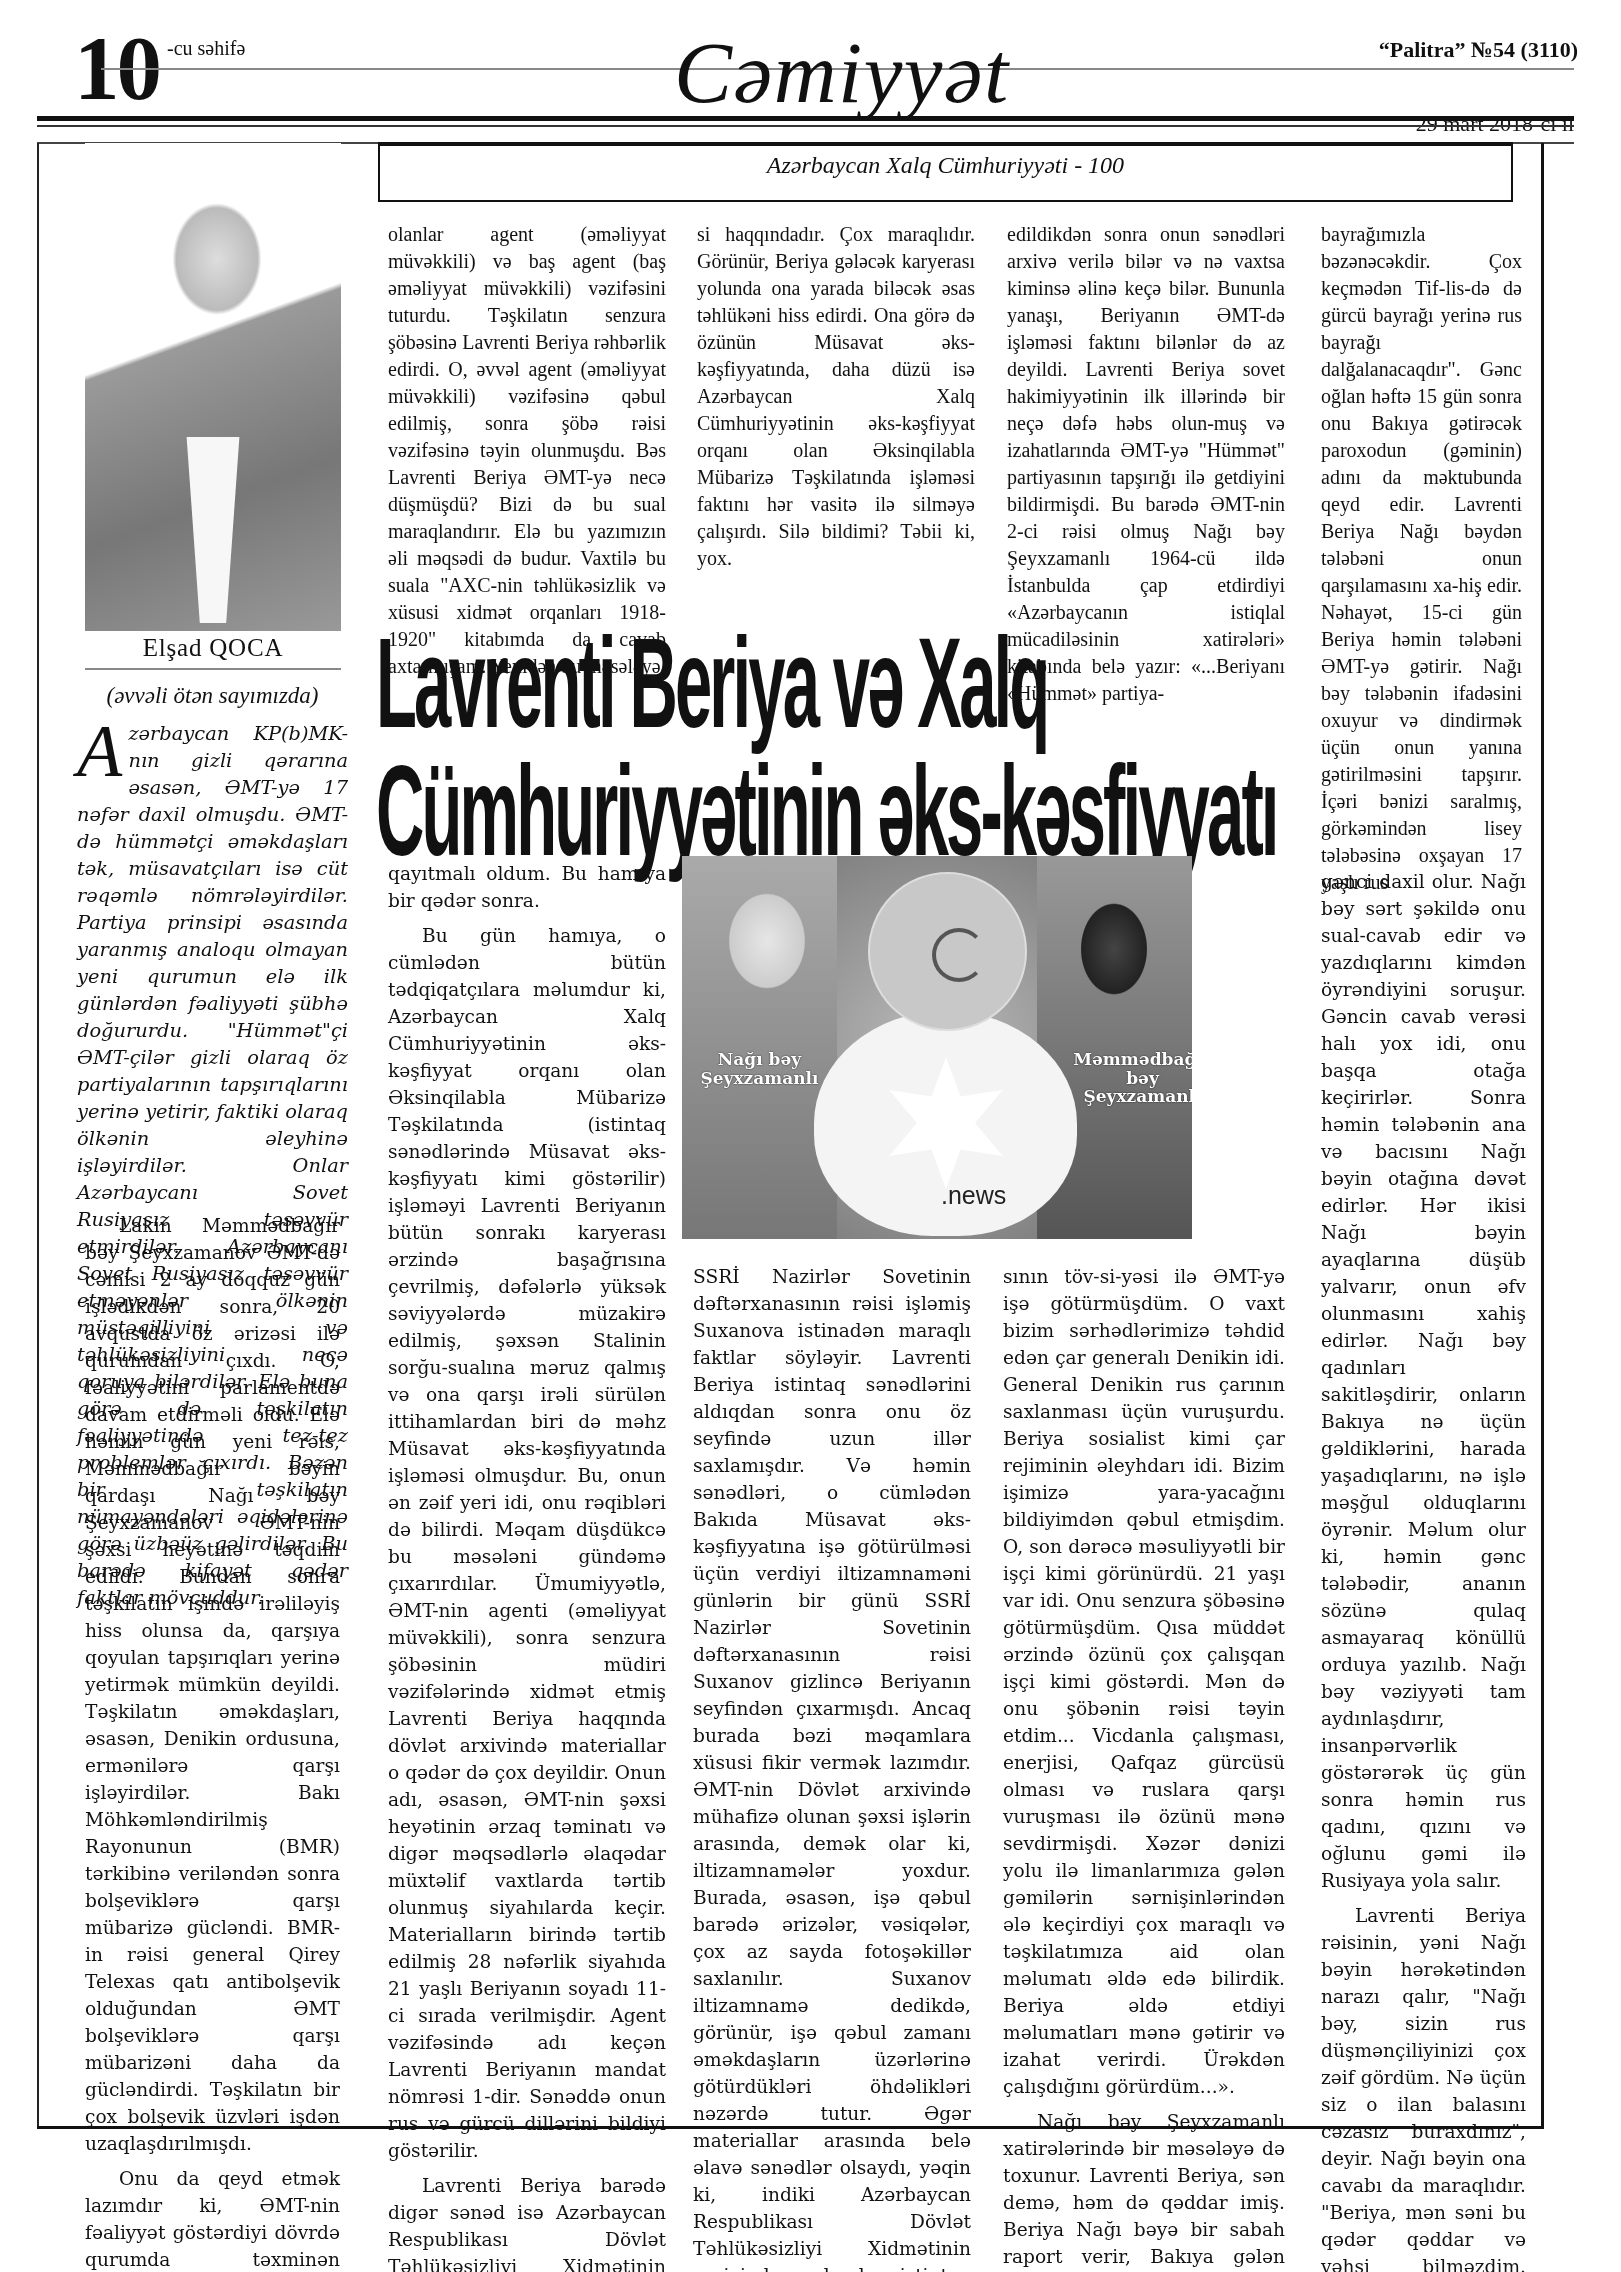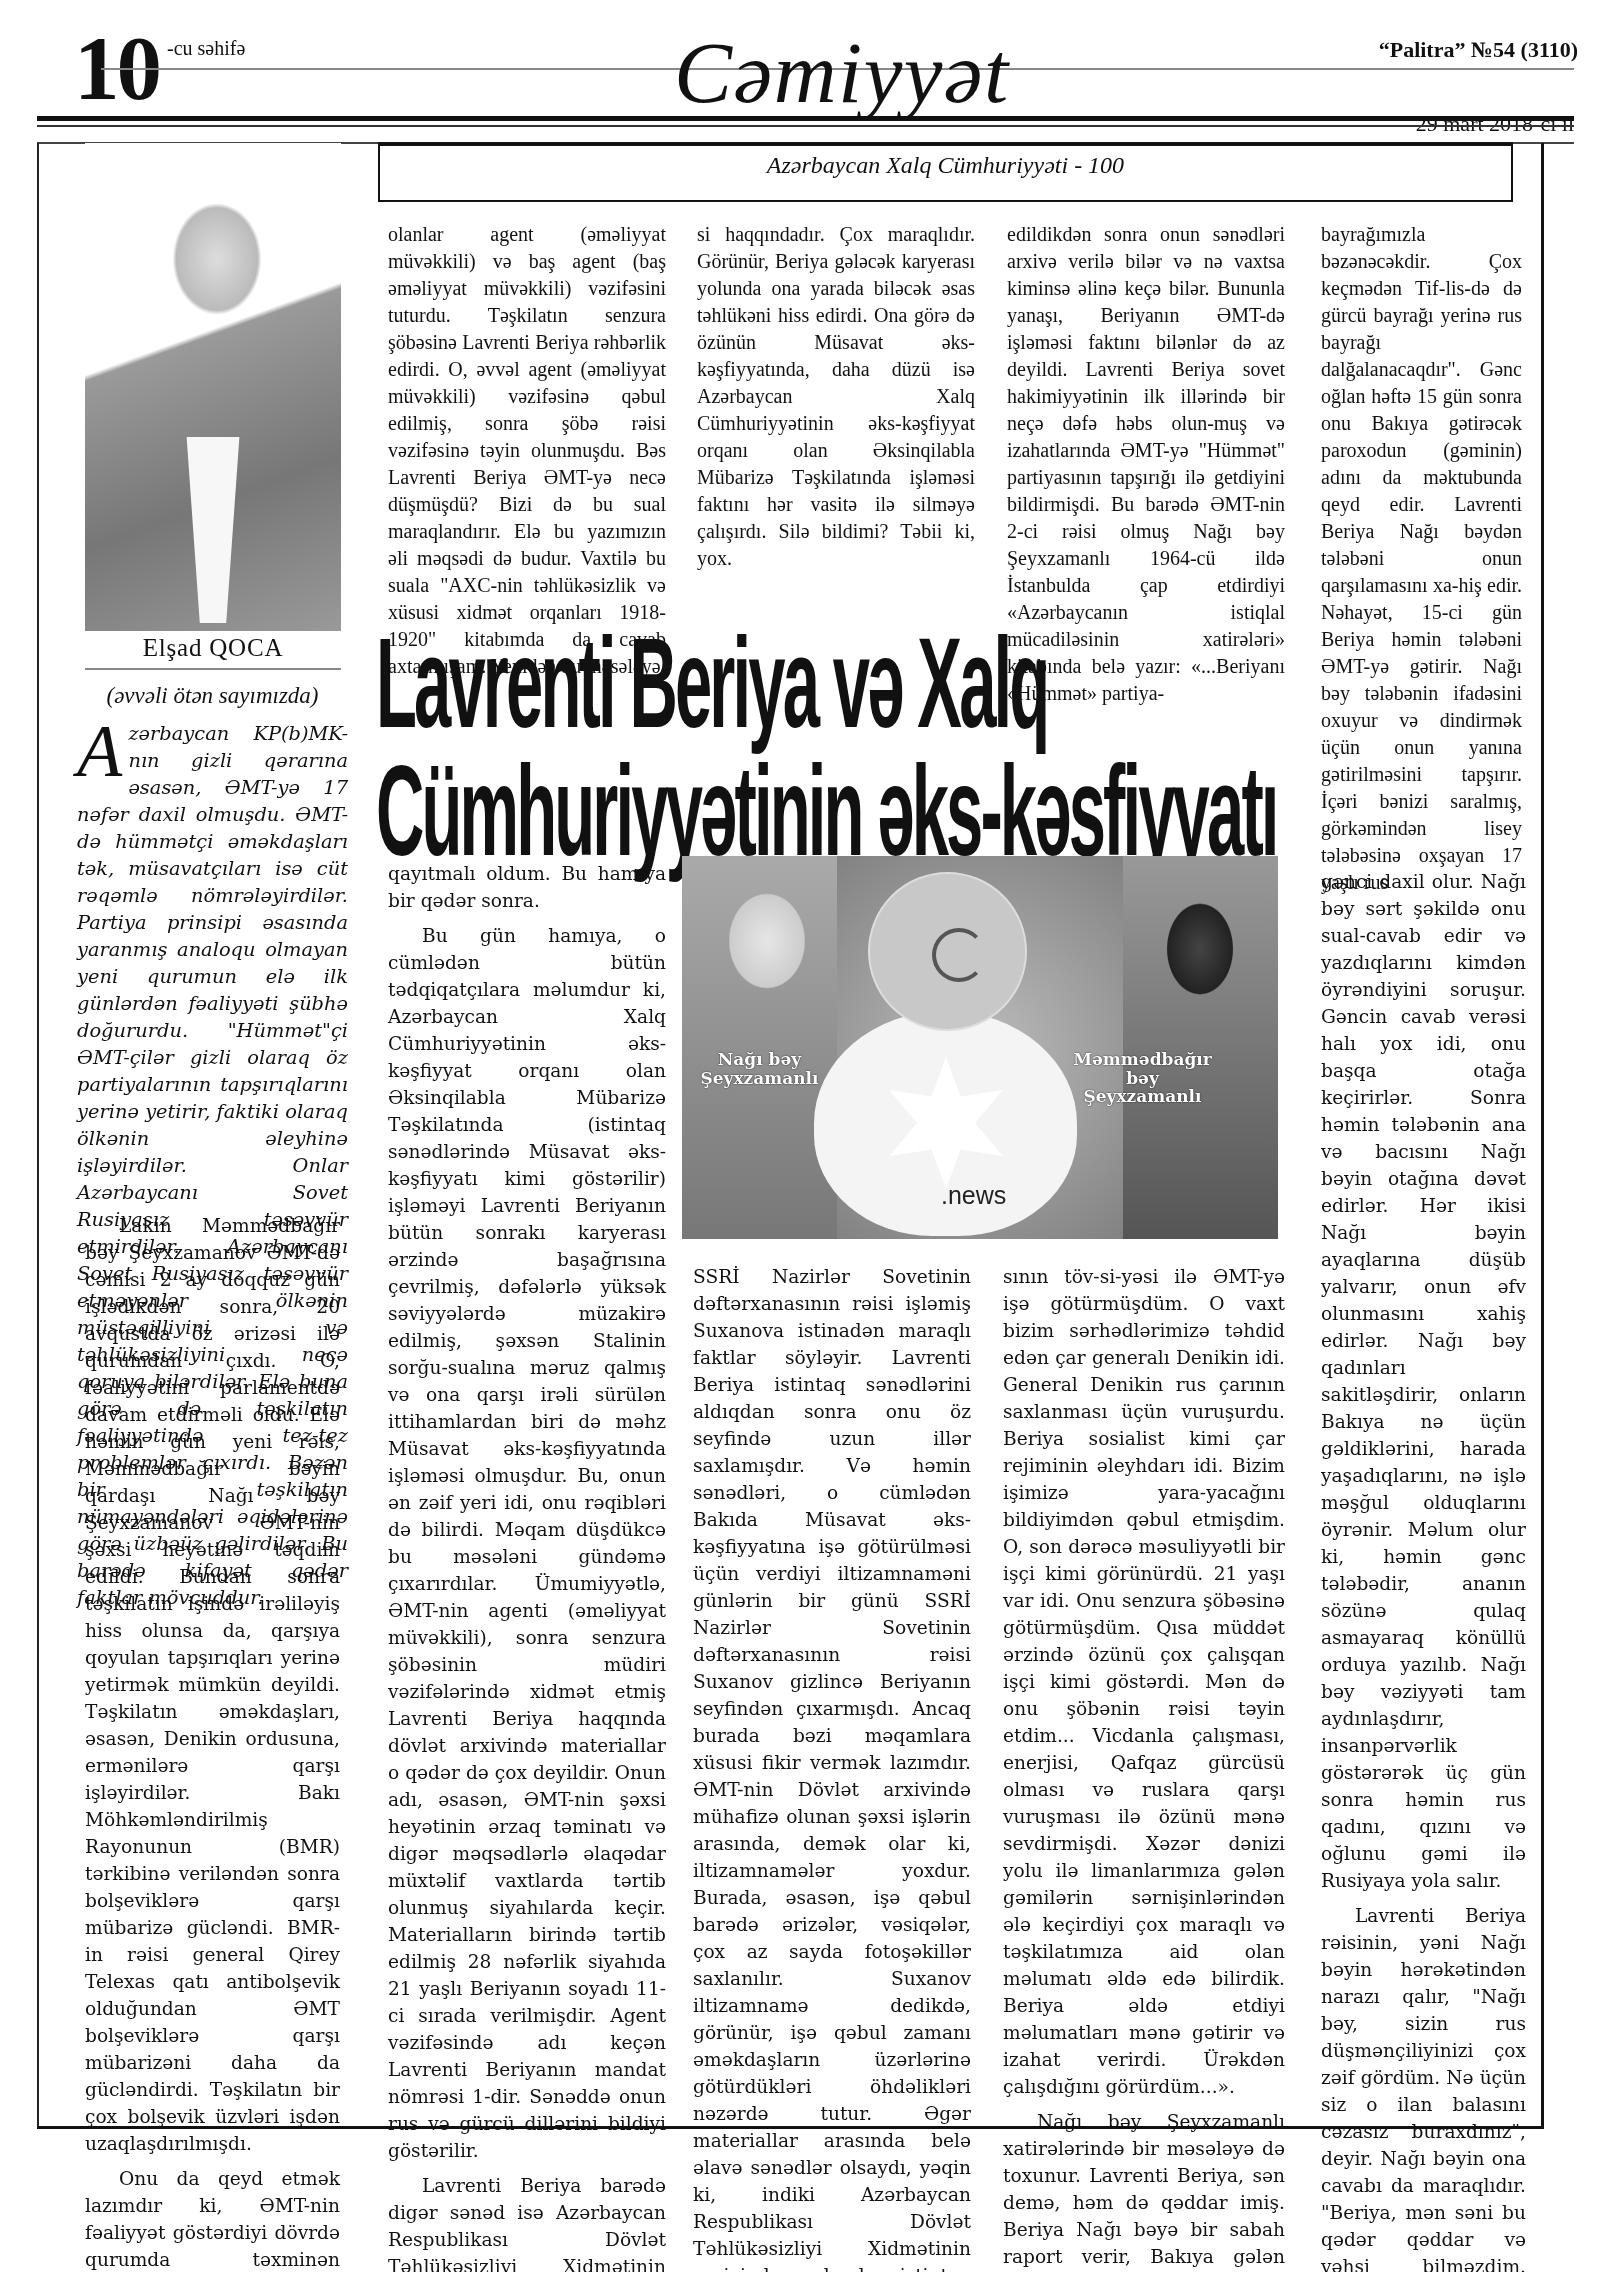--- a/index.html
+++ b/index.html
@@ -36,21 +36,21 @@
   .col{position:absolute;font-size:20px;line-height:27px;text-align:justify;hyphens:manual;}
   .col p{margin:8px;text-indent:34px;}
   .col p.noind{text-indent:0;}
   .lede{font-style:italic;font-family:"DejaVu Serif",serif;font-size:19.4px;line-height:27px;}
   .lede .drop{float:left;font-size:74px;line-height:57px;font-style:italic;margin:3.1px 6.2px 0 0;font-family:"Liberation Serif",serif;}
   .col-sans{font-family:"DejaVu Serif",serif;font-size:18.6px;}
   
   .headline{left:376px;top:620px;width:1162px;font-family:"Liberation Sans","DejaVu Sans",sans-serif;font-weight:bold;font-size:108px;line-height:108px;letter-spacing:-4.6px;transform:scaleX(0.62) scaleY(1.18);transform-origin:left top;white-space:nowrap;}
   .headline div{width:1874px;}
   
-  .photo{left:682px;top:856px;width:596px;height:383px;overflow:hidden;
+  .photo{left:682px;top:856px;width:510px;height:383px;overflow:hidden;
     background:radial-gradient(circle at 50% 50%,#bbb 0%,#888 60%,#666 100%);}
   .photo .left-man{position:absolute;left:0;top:0;width:155px;height:383px;background:radial-gradient(ellipse 62px 77px at 85px 85px,#e6e6e6 0%,#ccc 60%,transparent 62%),linear-gradient(#aaa,#777);}
   .photo .right-man{position:absolute;right:0;top:0;width:155px;height:383px;background:radial-gradient(ellipse 54px 74px at 77px 93px,#444 0%,#222 60%,transparent 62%),linear-gradient(#999,#555);}
   .photo .seal{position:absolute;left:186px;top:15.5px;width:155px;height:155px;border-radius:50%;border:2.3px solid #ddd;background:#c8c8c8;}
   .photo .seal-inner{position:absolute;left:62px;top:54px;width:46px;height:46px;border-radius:50%;border:4.6px solid #555;border-right-color:transparent;}
   .photo .emblem{position:absolute;left:132px;top:155px;width:263px;height:225px;border-radius:50% 50% 45% 45%;background:#f4f4f4;}
   .photo .star{position:absolute;left:198px;top:201px;width:132px;height:132px;background:#fff;clip-path:polygon(50% 0,61% 30%,93% 25%,72% 50%,93% 75%,61% 70%,50% 100%,39% 70%,7% 75%,28% 50%,7% 25%,39% 30%);}
   .photo .lbl{position:absolute;color:#fff;font-weight:bold;font-size:17px;line-height:18.6px;text-align:center;font-family:"DejaVu Serif",serif;text-shadow:0 0 1.5px #000;}
   .photo .news{position:absolute;left:259px;top:325px;font-family:"Liberation Sans",sans-serif;font-size:25px;color:#222;}
 </style>

